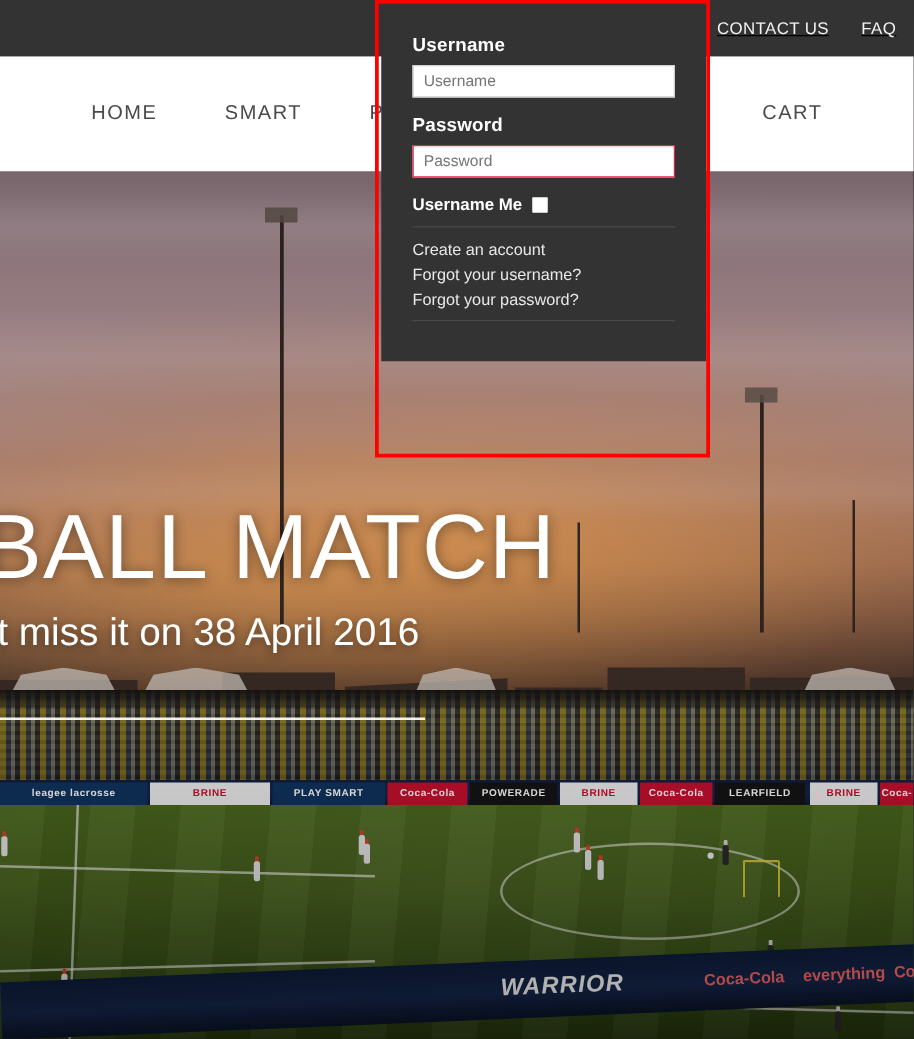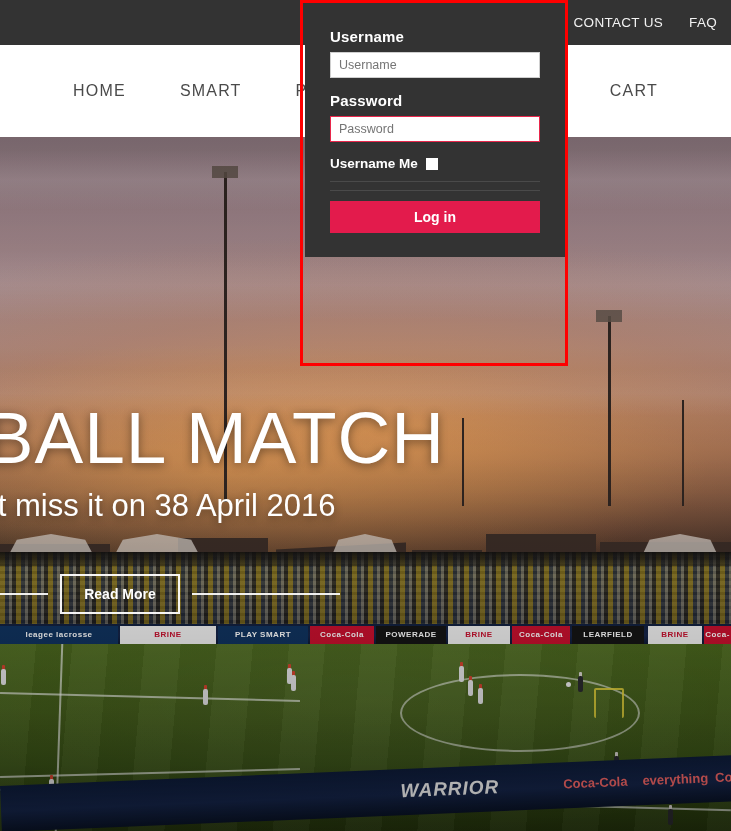--- a/index.html
+++ b/index.html
@@ -161,20 +161,21 @@
     margin:0 12px; cursor:pointer; white-space:nowrap;
     font-family:"Liberation Sans", sans-serif;
   }
 
   
   .topbar {
     position:absolute; z-index:6; left:0; top:0; width:731px; height:45px;
     background:#333333;
     display:flex; align-items:center; justify-content:flex-end;
     padding-right:14px;
+    text-decoration:underline;
   }
   .topbar a {
     color:#f2f2f2; font-size:13.5px; text-decoration:none;
     margin-left:26px; letter-spacing:.3px; white-space:nowrap;
   }
   .topbar a.active { color:#e8274b; }
 
   
   .mainnav {
     position:absolute; z-index:5; left:0; top:45px; width:731px; height:92px;
@@ -307,21 +308,20 @@
       <div class="cokeseg" style="left: 712px; color: rgb(255, 106, 106); width: 70px;">Coca-Cola zero</div>
     </div>
   <div class="hero-shade"></div>
 </div>
 
 <div class="hero-text">
   <div class="hero-title">FOOTBALL MATCH</div>
   <div class="hero-sub">Don't miss it on 38 April 2016</div>
   <div class="readmore-row">
     <div class="rm-line"></div>
-    <button class="readmore">Read More</button>
     <div class="rm-line"></div>
   </div>
 </div>
 
 <div class="topbar">
   <a href="#" class="active">LOGIN</a>
   <a href="#">CART</a>
   <a href="#">CONTACT US</a>
   <a href="#">FAQ</a>
 </div>
@@ -342,19 +342,23 @@
   <div class="lp-label">Password</div>
   <input class="lp-input focused" type="text" placeholder="Password" style="">
 
   <div class="lp-remember">
     <span>Username Me</span>
     <span class="lp-check"></span>
   </div>
 
   <div class="lp-hr"></div>
 
+  <div class="lp-links">
+    <a href="#">Create an account</a>
+    <a href="#">Forgot your username?</a>
+    <a href="#">Forgot your password?</a>
+  </div>
 
   <div class="lp-hr"></div>
 
-  <button class="lp-btn">Log in</button>
 </div>
 
 <div class="annot"></div>
 
 </body></html>

